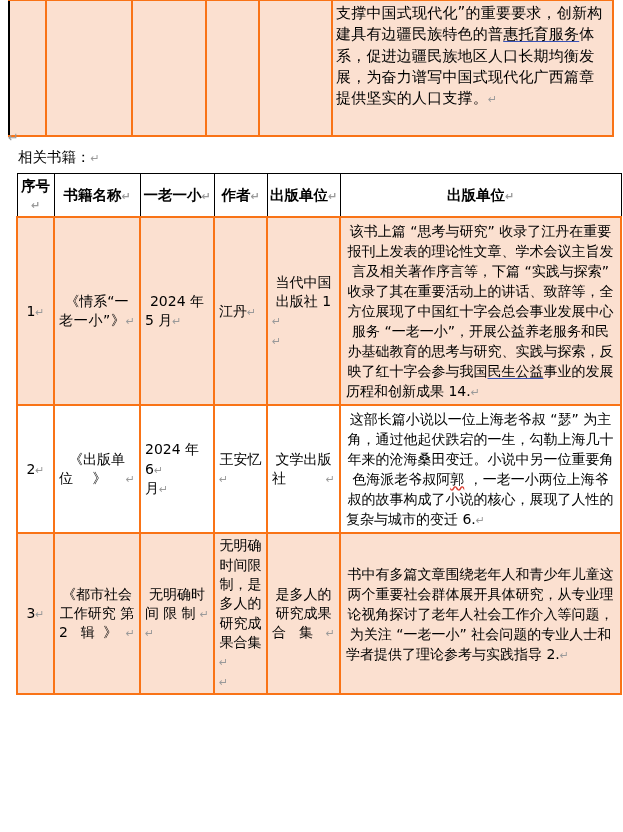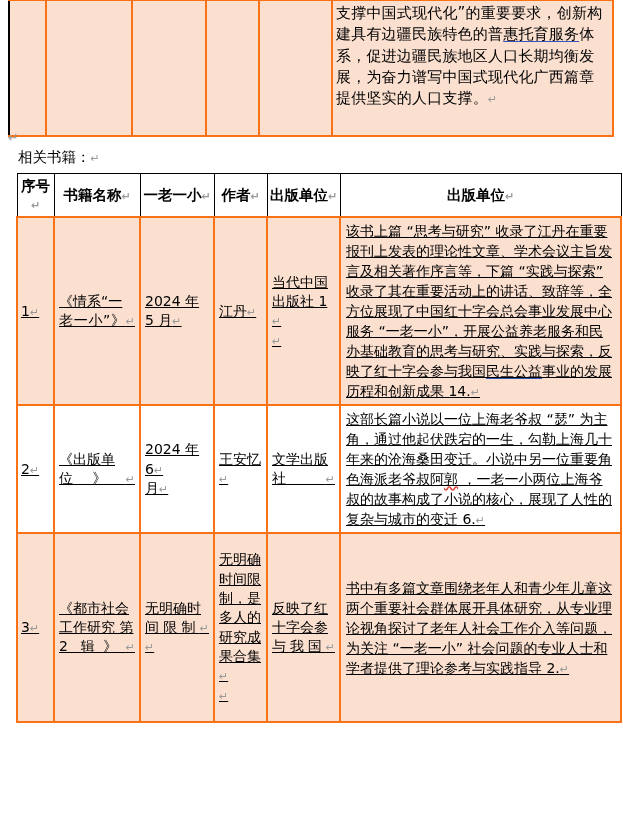--- a/index.html
+++ b/index.html
@@ -67,37 +67,36 @@
     background: #ffffff;
     font-weight: bold;
     font-size: 14.5px;
     padding: 3px 2px;
     line-height: 1.25;
     text-align: center;
     vertical-align: middle;
   }
   #books-table td {
     font-size: 14px;
-    text-align: left;
-    text-decoration: underline;
+    text-align: center;
   }
   td.desc {
     text-align: justify;
     text-align-last: left;
     vertical-align: middle;
     font-size: 14.5px;
     line-height: 1.43;
     padding: 3px 5px;
     word-break: break-all;
   }
   td.num { font-size: 12.5px; }
   td.title-cell, td.date-cell, td.author-cell, td.pub-cell {
     text-align: justify;
     text-align-last: justify;
-    padding: 16px 4px;
+    padding: 2px 4px;
   }
   td.date-cell, td.author-cell { text-align-last: left; }
 
   
   .pilcrow {
     color: #9a9a9a;
     font-size: 11px;
     font-family: "DejaVu Sans", sans-serif;
     vertical-align: baseline;
   }
@@ -223,20 +222,20 @@
     <td class="peach title-cell">
       <span>《都市社会工作研究 第 2 辑》</span><span class="pilcrow">↵</span>
     </td>
     <td class="peach title-cell">
       <span>无明确时间限制</span><span class="pilcrow">↵</span><br><span class="pilcrow">↵</span>
     </td>
     <td class="peach title-cell">
       <span>无明确时间限制，是多人的研究成果合集</span><span class="pilcrow">↵</span><br><span class="pilcrow">↵</span>
     </td>
     <td class="peach title-cell">
-      <span>反映了红十字会参与我国</span><span class="pilcrow">↵</span>
+      <span>是多人的研究成果合集</span><span class="pilcrow">↵</span>
     </td>
     <td class="peach desc">
       <span>书中有多篇文章围绕老年人和青少年儿童这两个重要社会群体展开具体研究，从专业理论视角探讨了老年人社会工作介入等问题，为关注 “一老一小” 社会问题的专业人士和学者提供了理论参考与实践指导 2.</span><span class="pilcrow">↵</span>
     </td>
   </tr>
 </tbody>
   </table>
 
 </body></html>

